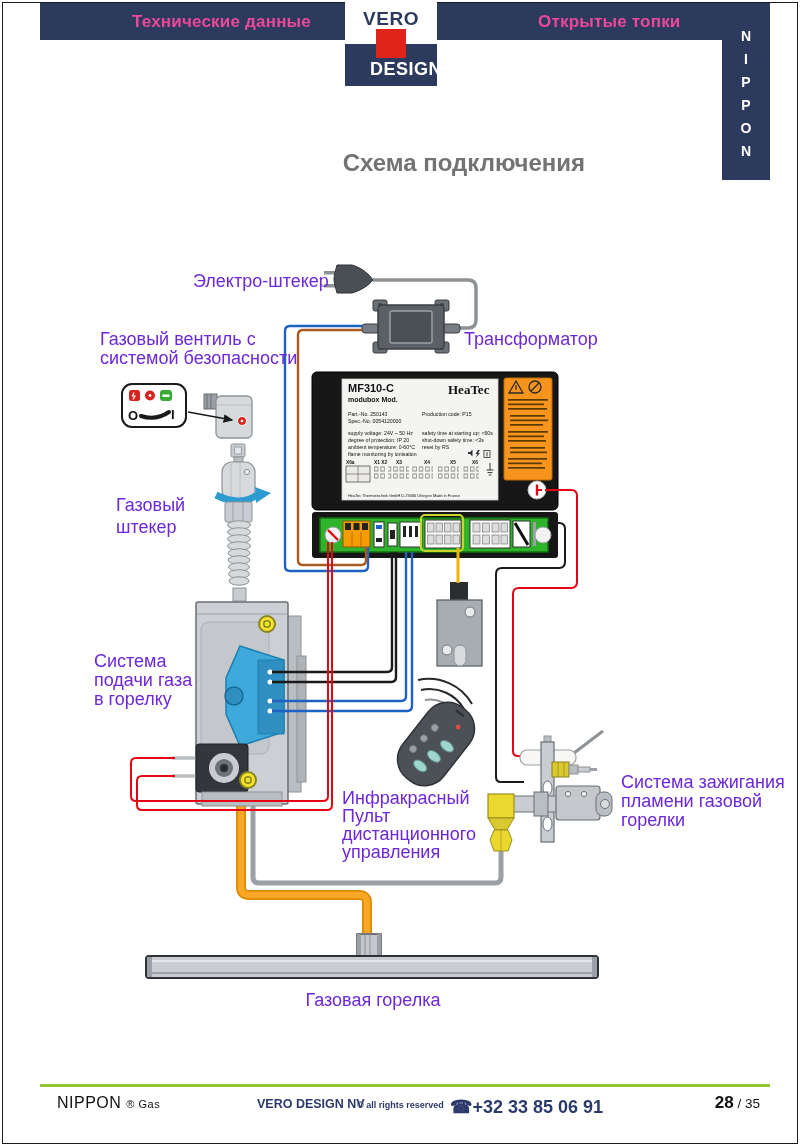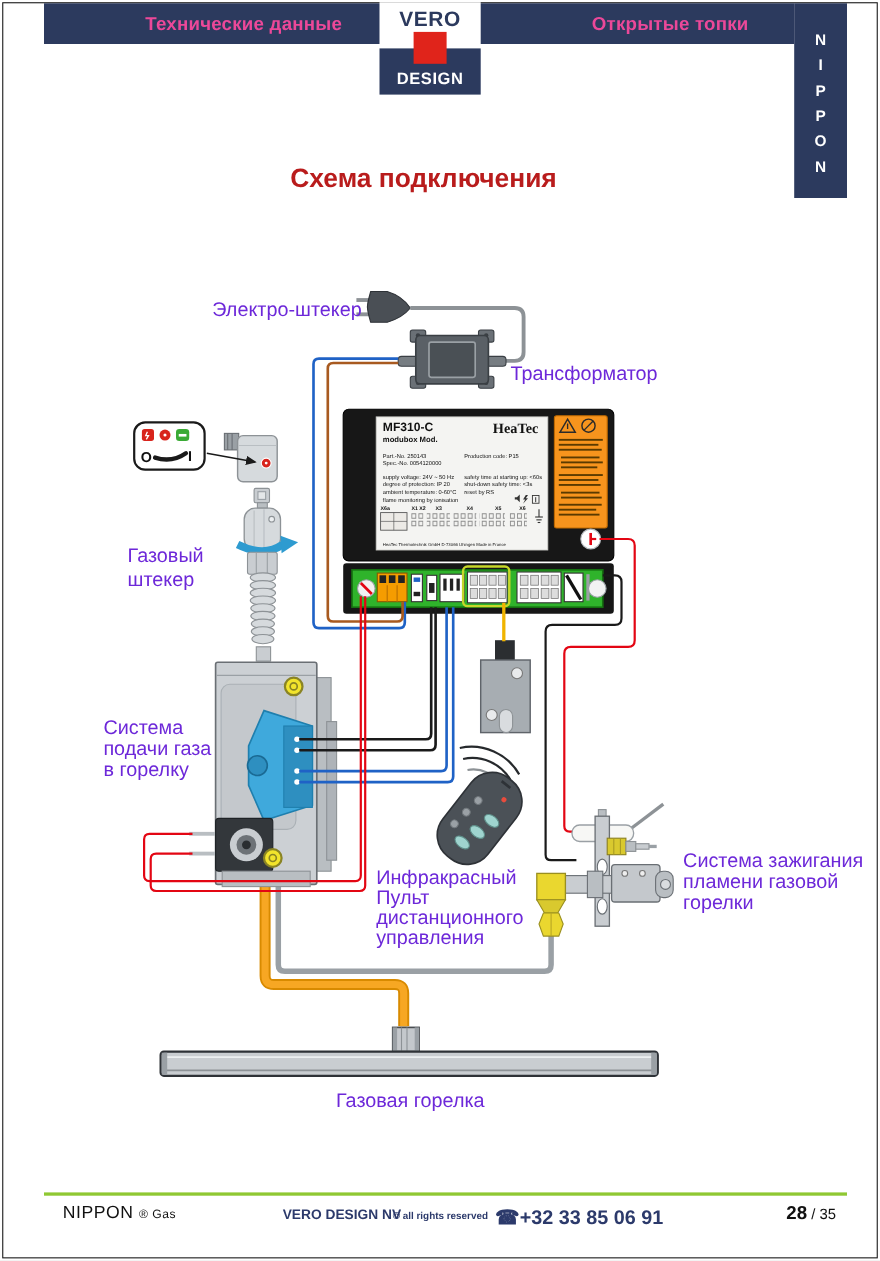--- a/index.html
+++ b/index.html
@@ -14,25 +14,25 @@
   .nippon-col{position:absolute;left:722px;top:3px;width:48px;height:177px;background:#2c3a5e;
               display:flex;justify-content:center;}
   .nippon-txt{writing-mode:vertical-rl;text-orientation:upright;color:#fff;font-weight:bold;
               font-size:14px;letter-spacing:7px;line-height:1;margin-top:25px;}
   .logo{position:absolute;left:345px;top:2px;width:76px;height:84px;}
   .logo-top{position:absolute;left:0;top:0;width:92px;height:42px;background:#fff;
             display:flex;justify-content:center;}
   .logo-top span{color:#2c3a5e;font-weight:bold;font-size:19px;margin-top:6px;letter-spacing:.5px;}
   .logo-bottom{position:absolute;left:0;top:42px;width:92px;height:42px;background:#2c3a5e;
             display:flex;justify-content:center;align-items:flex-end;}
-  .logo-bottom span{color:#fff;font-weight:bold;font-size:15px;margin-bottom:6px;letter-spacing:.5px;}
+  .logo-bottom span{color:#fff;font-weight:bold;font-size:18px;margin-bottom:6px;letter-spacing:.5px;padding-left:30px;}
   .logo-red{position:absolute;left:31px;top:27px;width:30px;height:29px;background:#e0241b;z-index:2;}
   
-  .title{position:absolute;left:185px;top:149px;width:400px;text-align:center;
-         font-size:24px;font-weight:bold;color:#b91c1c;}
+  .title{position:absolute;left:185px;top:149px;width:400px;text-align:right;
+         font-size:24px;font-weight:bold;color:#737373;}
   .lbl{position:absolute;font-weight:normal;font-size:18px;line-height:19px;color:#6d28d9;white-space:pre-line;}
   svg{position:absolute;left:0;top:0;}
   svg text{font-family:"Liberation Sans",sans-serif;fill:#111;}
   .serif{font-family:"Liberation Serif",serif;}
   
   .f-line{position:absolute;left:40px;top:1084px;width:730px;height:3px;background:#8fc832;}
   .f-brand{position:absolute;left:57px;top:1094px;font-size:16px;color:#111;letter-spacing:.5px;}
   .f-brand .reg{font-size:11px;}
   .f-company{position:absolute;left:257px;top:1097px;font-size:12.5px;font-weight:bold;color:#2c3a6b;}
   .f-rights{position:absolute;left:357px;top:1100px;font-size:9px;font-weight:bold;color:#2c3a6b;}
@@ -375,20 +375,22 @@
       <rect x="146" y="956" width="452" height="22" rx="3" fill="#c9cdd1" stroke="#2e3237" stroke-width="2"></rect>
       <line x1="149" y1="961" x2="595" y2="961" stroke="#eceff1" stroke-width="1.5"></line>
       <line x1="149" y1="973" x2="595" y2="973" stroke="#8d9296" stroke-width="1.5"></line>
       <rect x="147" y="957" width="5" height="20" fill="#9aa0a5"></rect>
       <rect x="592" y="957" width="5" height="20" fill="#9aa0a5"></rect>
     </g>
   </svg>
 
   <div class="lbl" style="left:193px;top:272px;">Электро-штекер</div>
   <div class="lbl" style="left:464px;top:330px;">Трансформатор</div>
+  <div class="lbl" style="left:100px;top:330px;">Газовый вентиль с
+системой безопасности</div>
   <div class="lbl" style="left:116px;top:494px;line-height:22px;">Газовый
 штекер</div>
   <div class="lbl" style="left:94px;top:652px;">Система
 подачи газа
 в горелку</div>
   <div class="lbl" style="left:621px;top:773px;">Система зажигания
 пламени газовой
 горелки</div>
   <div class="lbl" style="left:342px;top:789px;line-height:18px;">Инфракрасный
 Пульт

